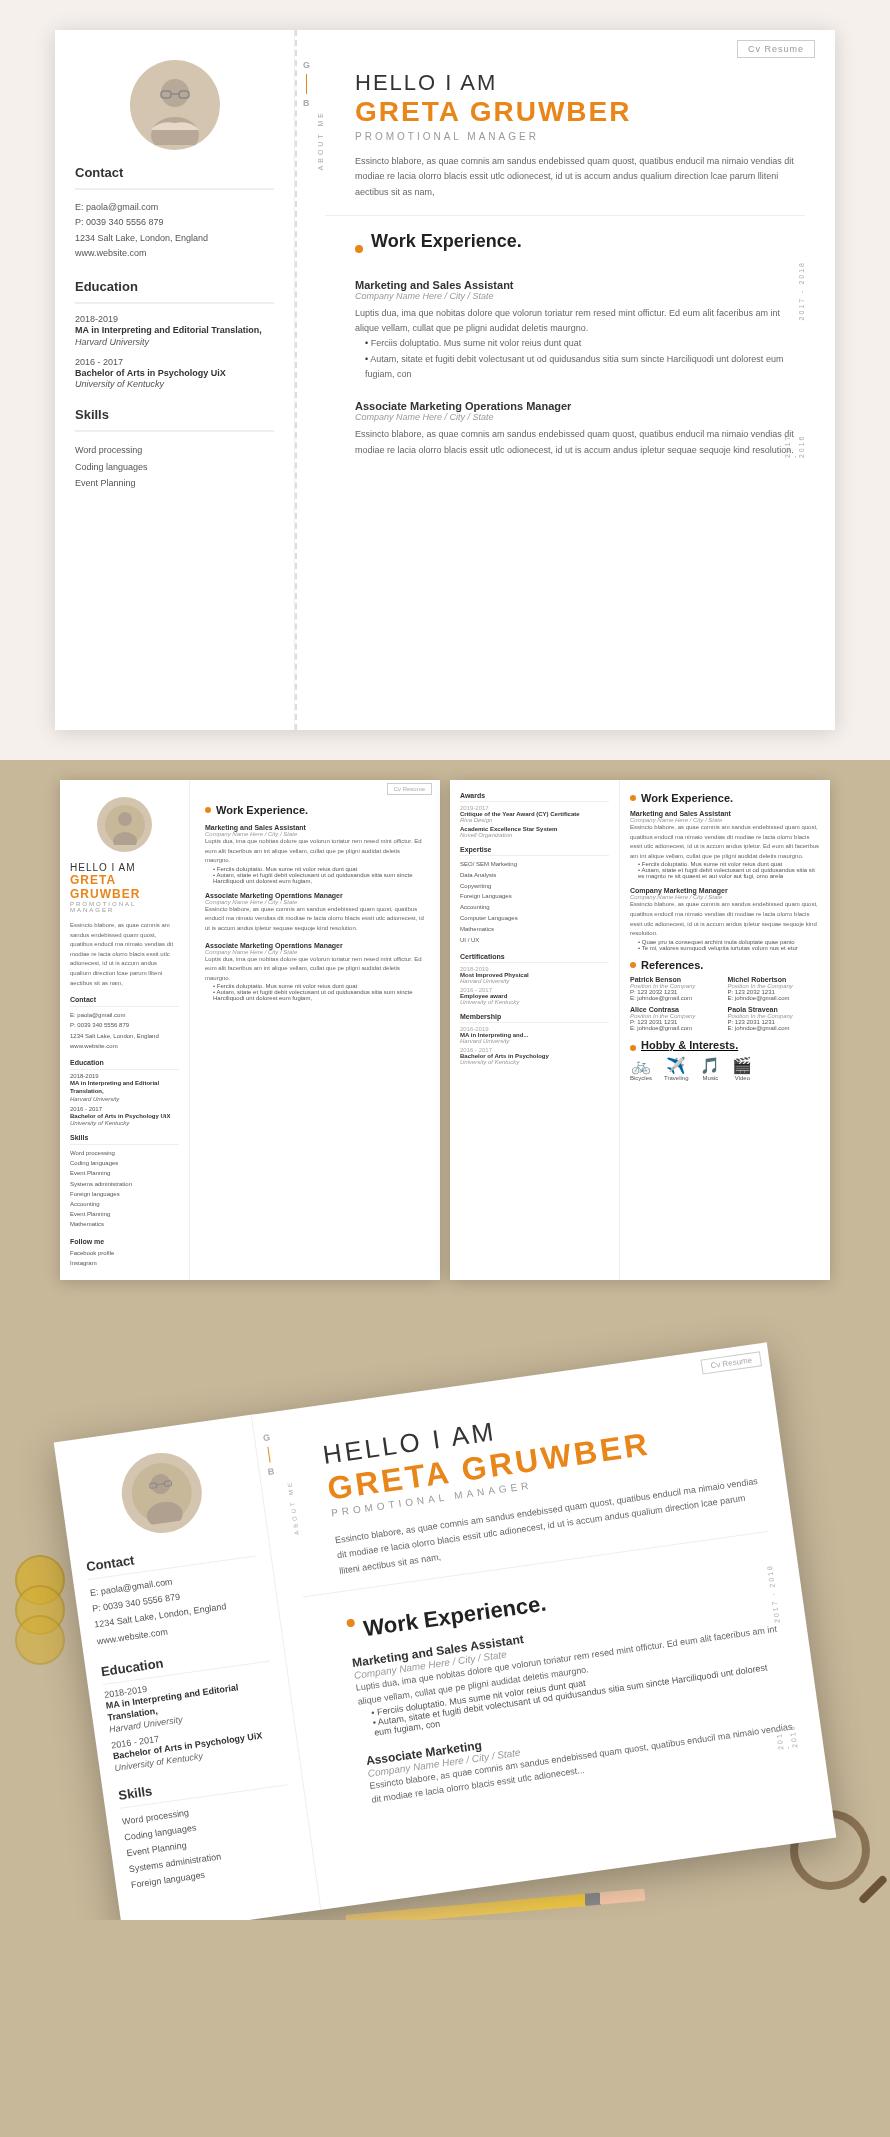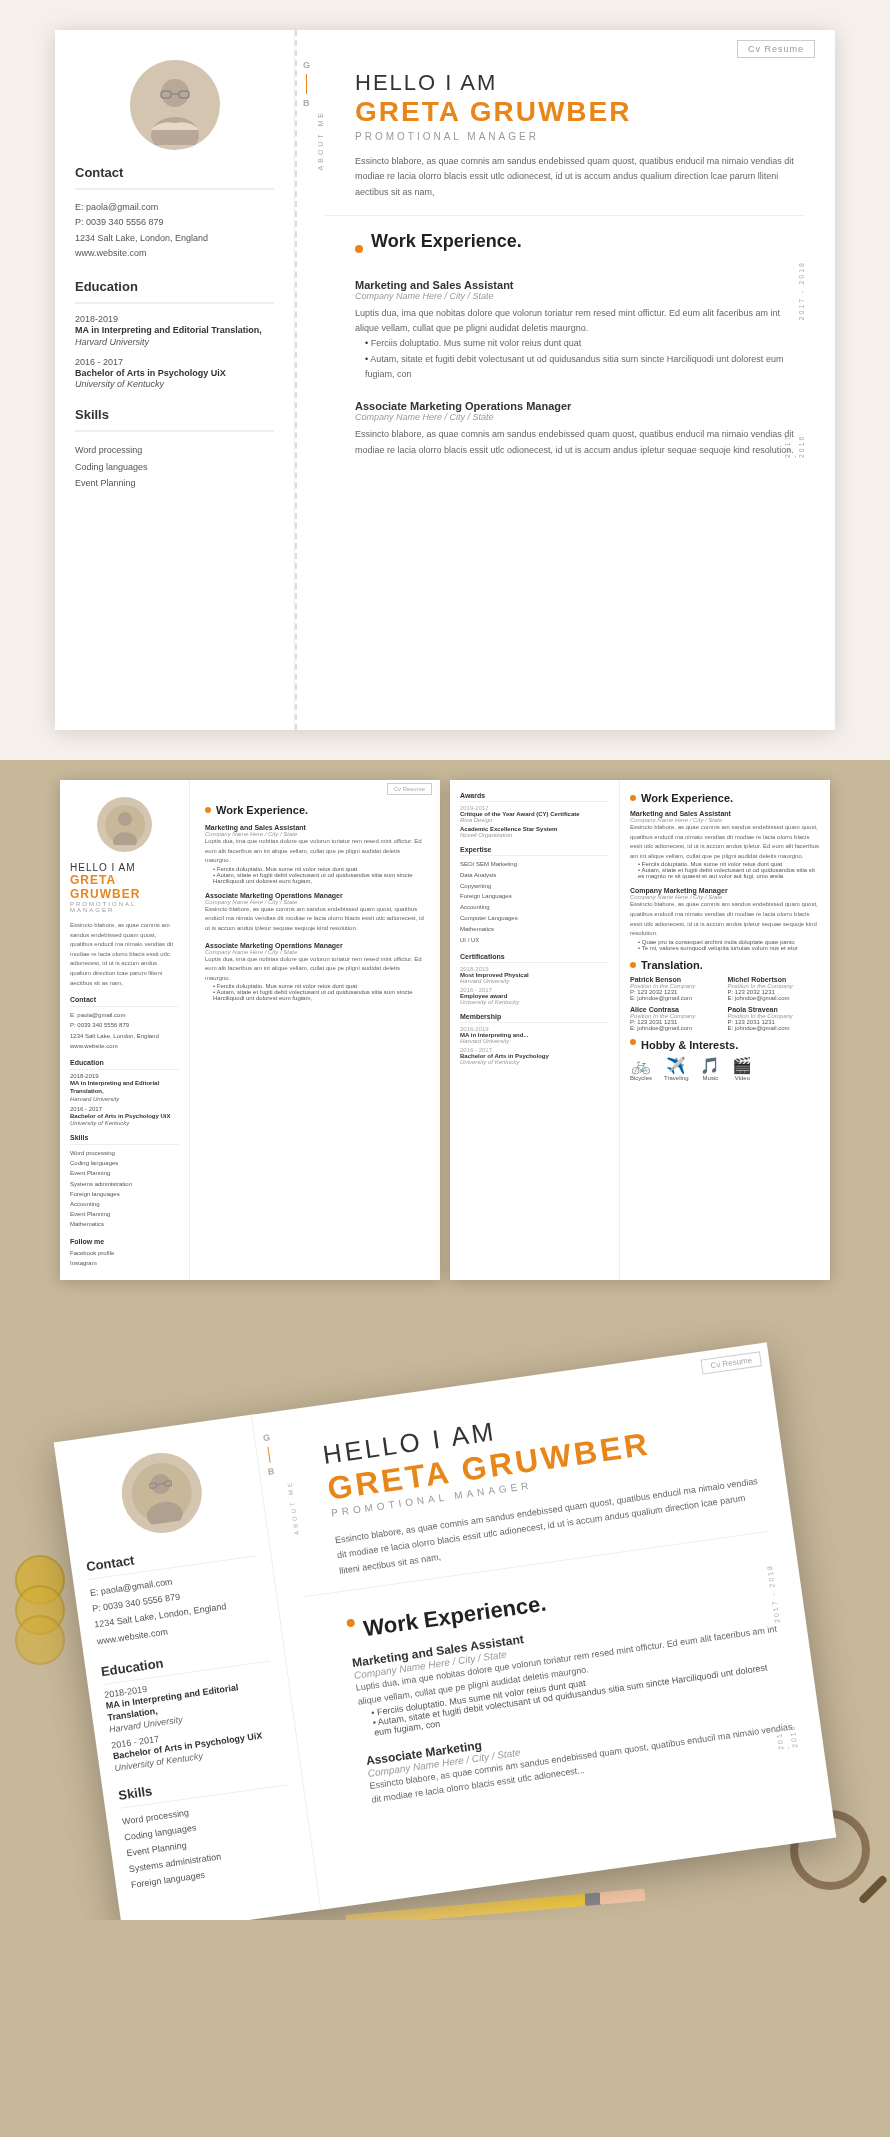--- a/index.html
+++ b/index.html
@@ -810,21 +810,21 @@
         <div class="spread-work-role">Company Marketing Manager</div>
         <div class="spread-company">Company Name Here / City / State</div>
         <div class="spread-desc">Essincto blabore, as quae comnis am sandus endebissed quam quost, quatibus enducil ma nimaio vendias dit modiae re lacia olorro blacis essit utlc adionecest, id ut is accum andus ipletur sequae sequoje kind resolution.</div>
         <div style="font-size:6px;color:#555;font-family:sans-serif;margin-left:8px;">• <span>Quae pru ta consequet archint inula doluptate quae panio</span></div>
         <div style="font-size:6px;color:#555;font-family:sans-serif;margin-left:8px;">• <span>Te mi, valores sumquodi velupita iurtutas volum nus et etur</span></div>
       </div>
 
       <div style="margin-bottom:8px;">
         <div style="display:flex;align-items:center;margin-bottom:5px;">
           <span style="width:6px;height:6px;background:#e8861a;border-radius:50%;display:inline-block;margin-right:5px;flex-shrink:0;"></span>
-          <span style="font-size:11px;font-weight:bold;color:#222;font-family:sans-serif;">Translation.</span>
+          <span style="font-size:11px;font-weight:bold;color:#222;font-family:sans-serif;">References.</span>
         </div>
         <div style="display:grid;grid-template-columns:1fr 1fr;gap:5px;">
           <div>
             <div style="font-size:7px;font-weight:bold;color:#333;font-family:sans-serif;">Patrick Benson</div>
             <div style="font-size:6px;font-style:italic;color:#999;font-family:sans-serif;">Position In the Company</div>
             <div style="font-size:6px;color:#555;font-family:sans-serif;">P: 123 2032 1231</div>
             <div style="font-size:6px;color:#555;font-family:sans-serif;">E: johndoe@gmail.com</div>
           </div>
           <div>
             <div style="font-size:7px;font-weight:bold;color:#333;font-family:sans-serif;">Michel Robertson</div>
@@ -841,21 +841,21 @@
           <div>
             <div style="font-size:7px;font-weight:bold;color:#333;font-family:sans-serif;">Paola Stravean</div>
             <div style="font-size:6px;font-style:italic;color:#999;font-family:sans-serif;">Position In the Company</div>
             <div style="font-size:6px;color:#555;font-family:sans-serif;">P: 123 2031 1231</div>
             <div style="font-size:6px;color:#555;font-family:sans-serif;">E: johndoe@gmail.com</div>
           </div>
         </div>
       </div>
 
       <div>
-        <div style="display:flex;align-items:flex-start;margin-bottom:5px;">
+        <div style="display:flex;align-items:flex-end;margin-bottom:5px;text-decoration:underline;">
           <span style="width:6px;height:6px;background:#e8861a;border-radius:50%;display:inline-block;margin-right:5px;flex-shrink:0;"></span>
           <span style="font-size:11px;font-weight:bold;color:#222;font-family:sans-serif;">Hobby &amp; Interests.</span>
         </div>
         <div style="display:flex;gap:12px;">
           <div style="text-align:center;">
             <div style="font-size:16px;">🚲</div>
             <div style="font-size:6px;color:#555;font-family:sans-serif;">Bicycles</div>
           </div>
           <div style="text-align:center;">
             <div style="font-size:16px;">✈️</div>

